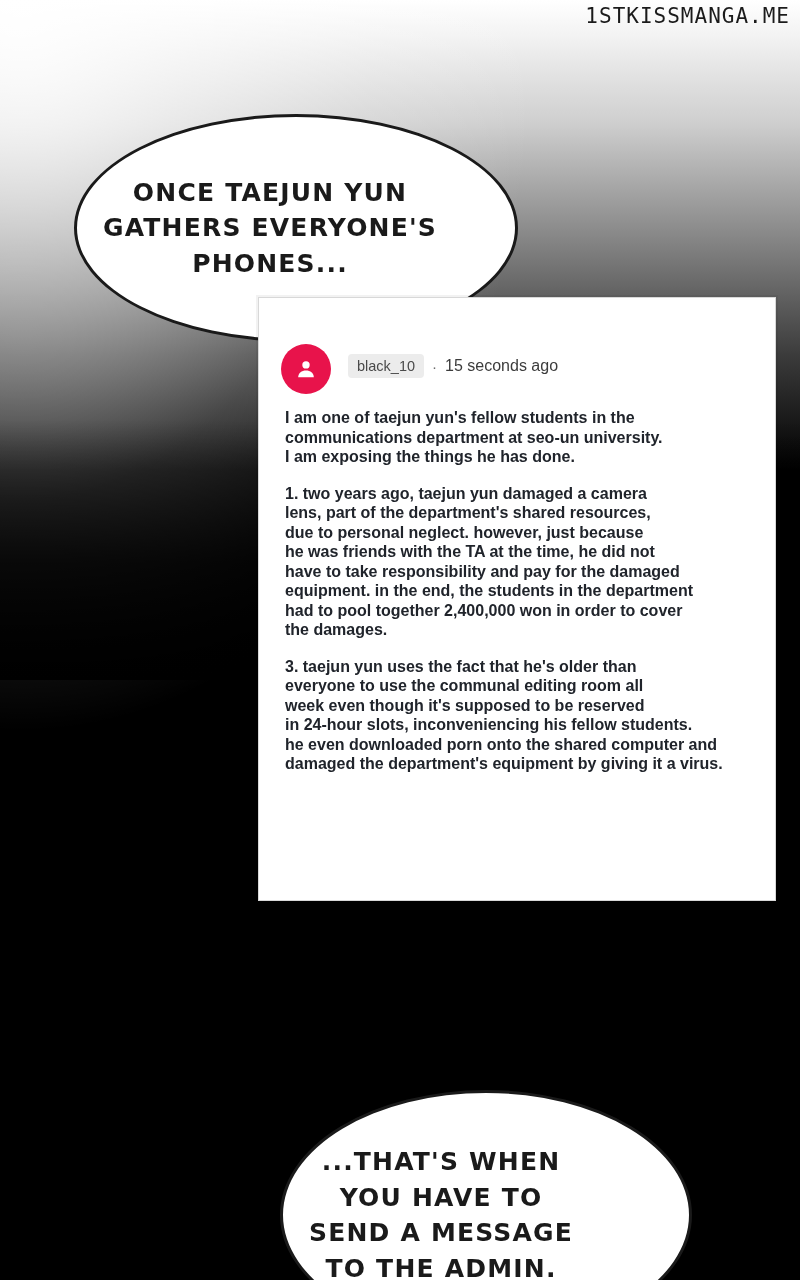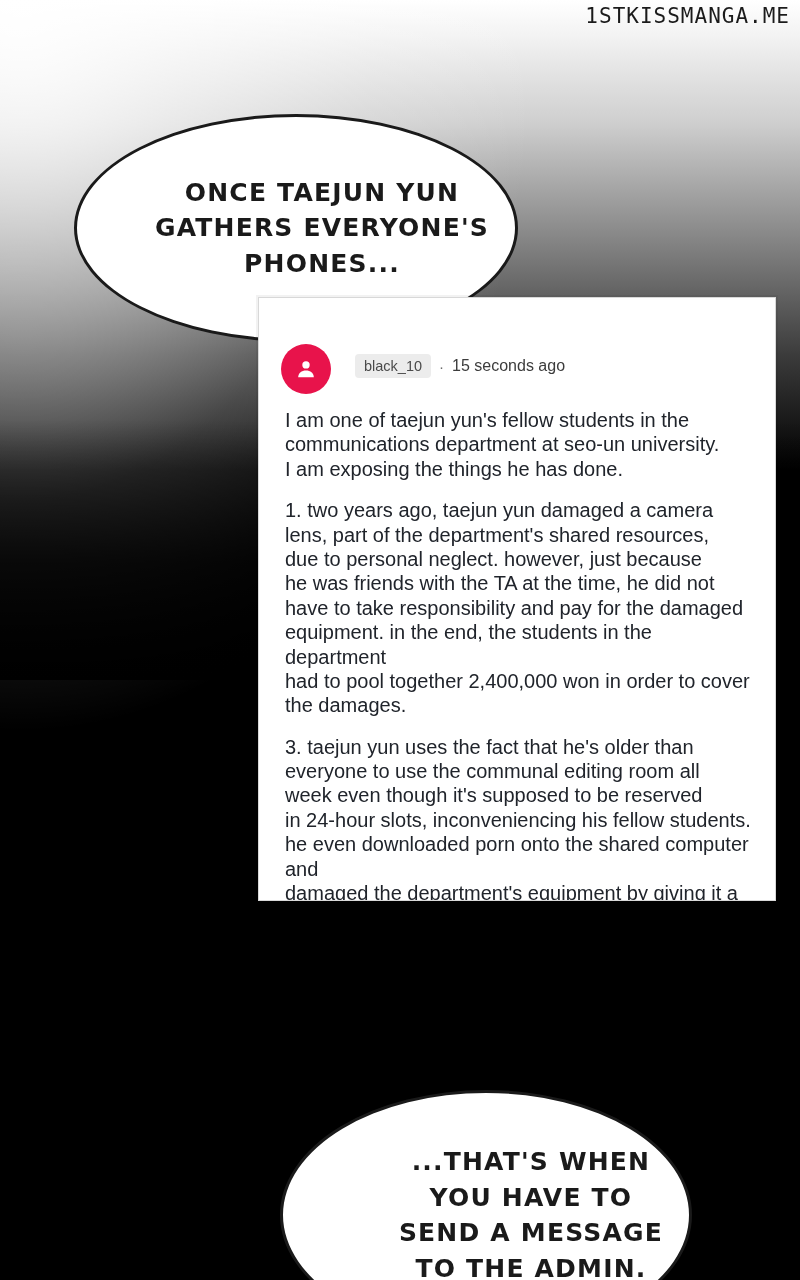--- a/index.html
+++ b/index.html
@@ -55,21 +55,21 @@
   }
 
   
   .bubble {
     position: absolute;
     background: #ffffff;
     border: 3px solid #1a1a1a;
     border-radius: 50%;
     display: flex;
     align-items: center;
-    justify-content: flex-end;
+    justify-content: flex-start;
     text-align: center;
     box-sizing: border-box;
   }
   .bubble-text {
     font-family: "DejaVu Sans", sans-serif;
     font-weight: 700;
     letter-spacing: 1.2px;
     color: #1a1a1a;
     line-height: 1.42;
     text-transform: uppercase;
@@ -103,21 +103,21 @@
     border: 1px solid #d8d8d8;
     box-shadow: 0 0 0 2px rgba(0,0,0,0.05);
     overflow: hidden;
   }
   .post-inner {
     padding: 44px 22px 10px 22px;
   }
   .post-header {
     display: flex;
     align-items: flex-start;
-    gap: 24px;
+    gap: 17px;
     margin-bottom: 14px;
   }
   .avatar {
     width: 50px;
     height: 50px;
     border-radius: 50%;
     background: #e8134b;
     flex: 0 0 auto;
     display: flex;
     align-items: center;
@@ -142,24 +142,25 @@
   .dot-sep {
     color: #6b6b6b;
     font-size: 15px;
   }
   .timestamp {
     color: #3c3c3c;
     font-size: 16px;
   }
   .post-body {
     font-family: "Liberation Sans", sans-serif;
-    font-size: 20px;
+    font-size: 16px;
     line-height: 1.22;
     color: #20242b;
     padding-left: 4px;
+    font-weight: bold;
   }
   .post-para {
     margin: 0 0 17px 0;
     white-space: pre-line;
   }
 
   .bottom-black {
     position: absolute;
     left: 0;
     top: 900px;

